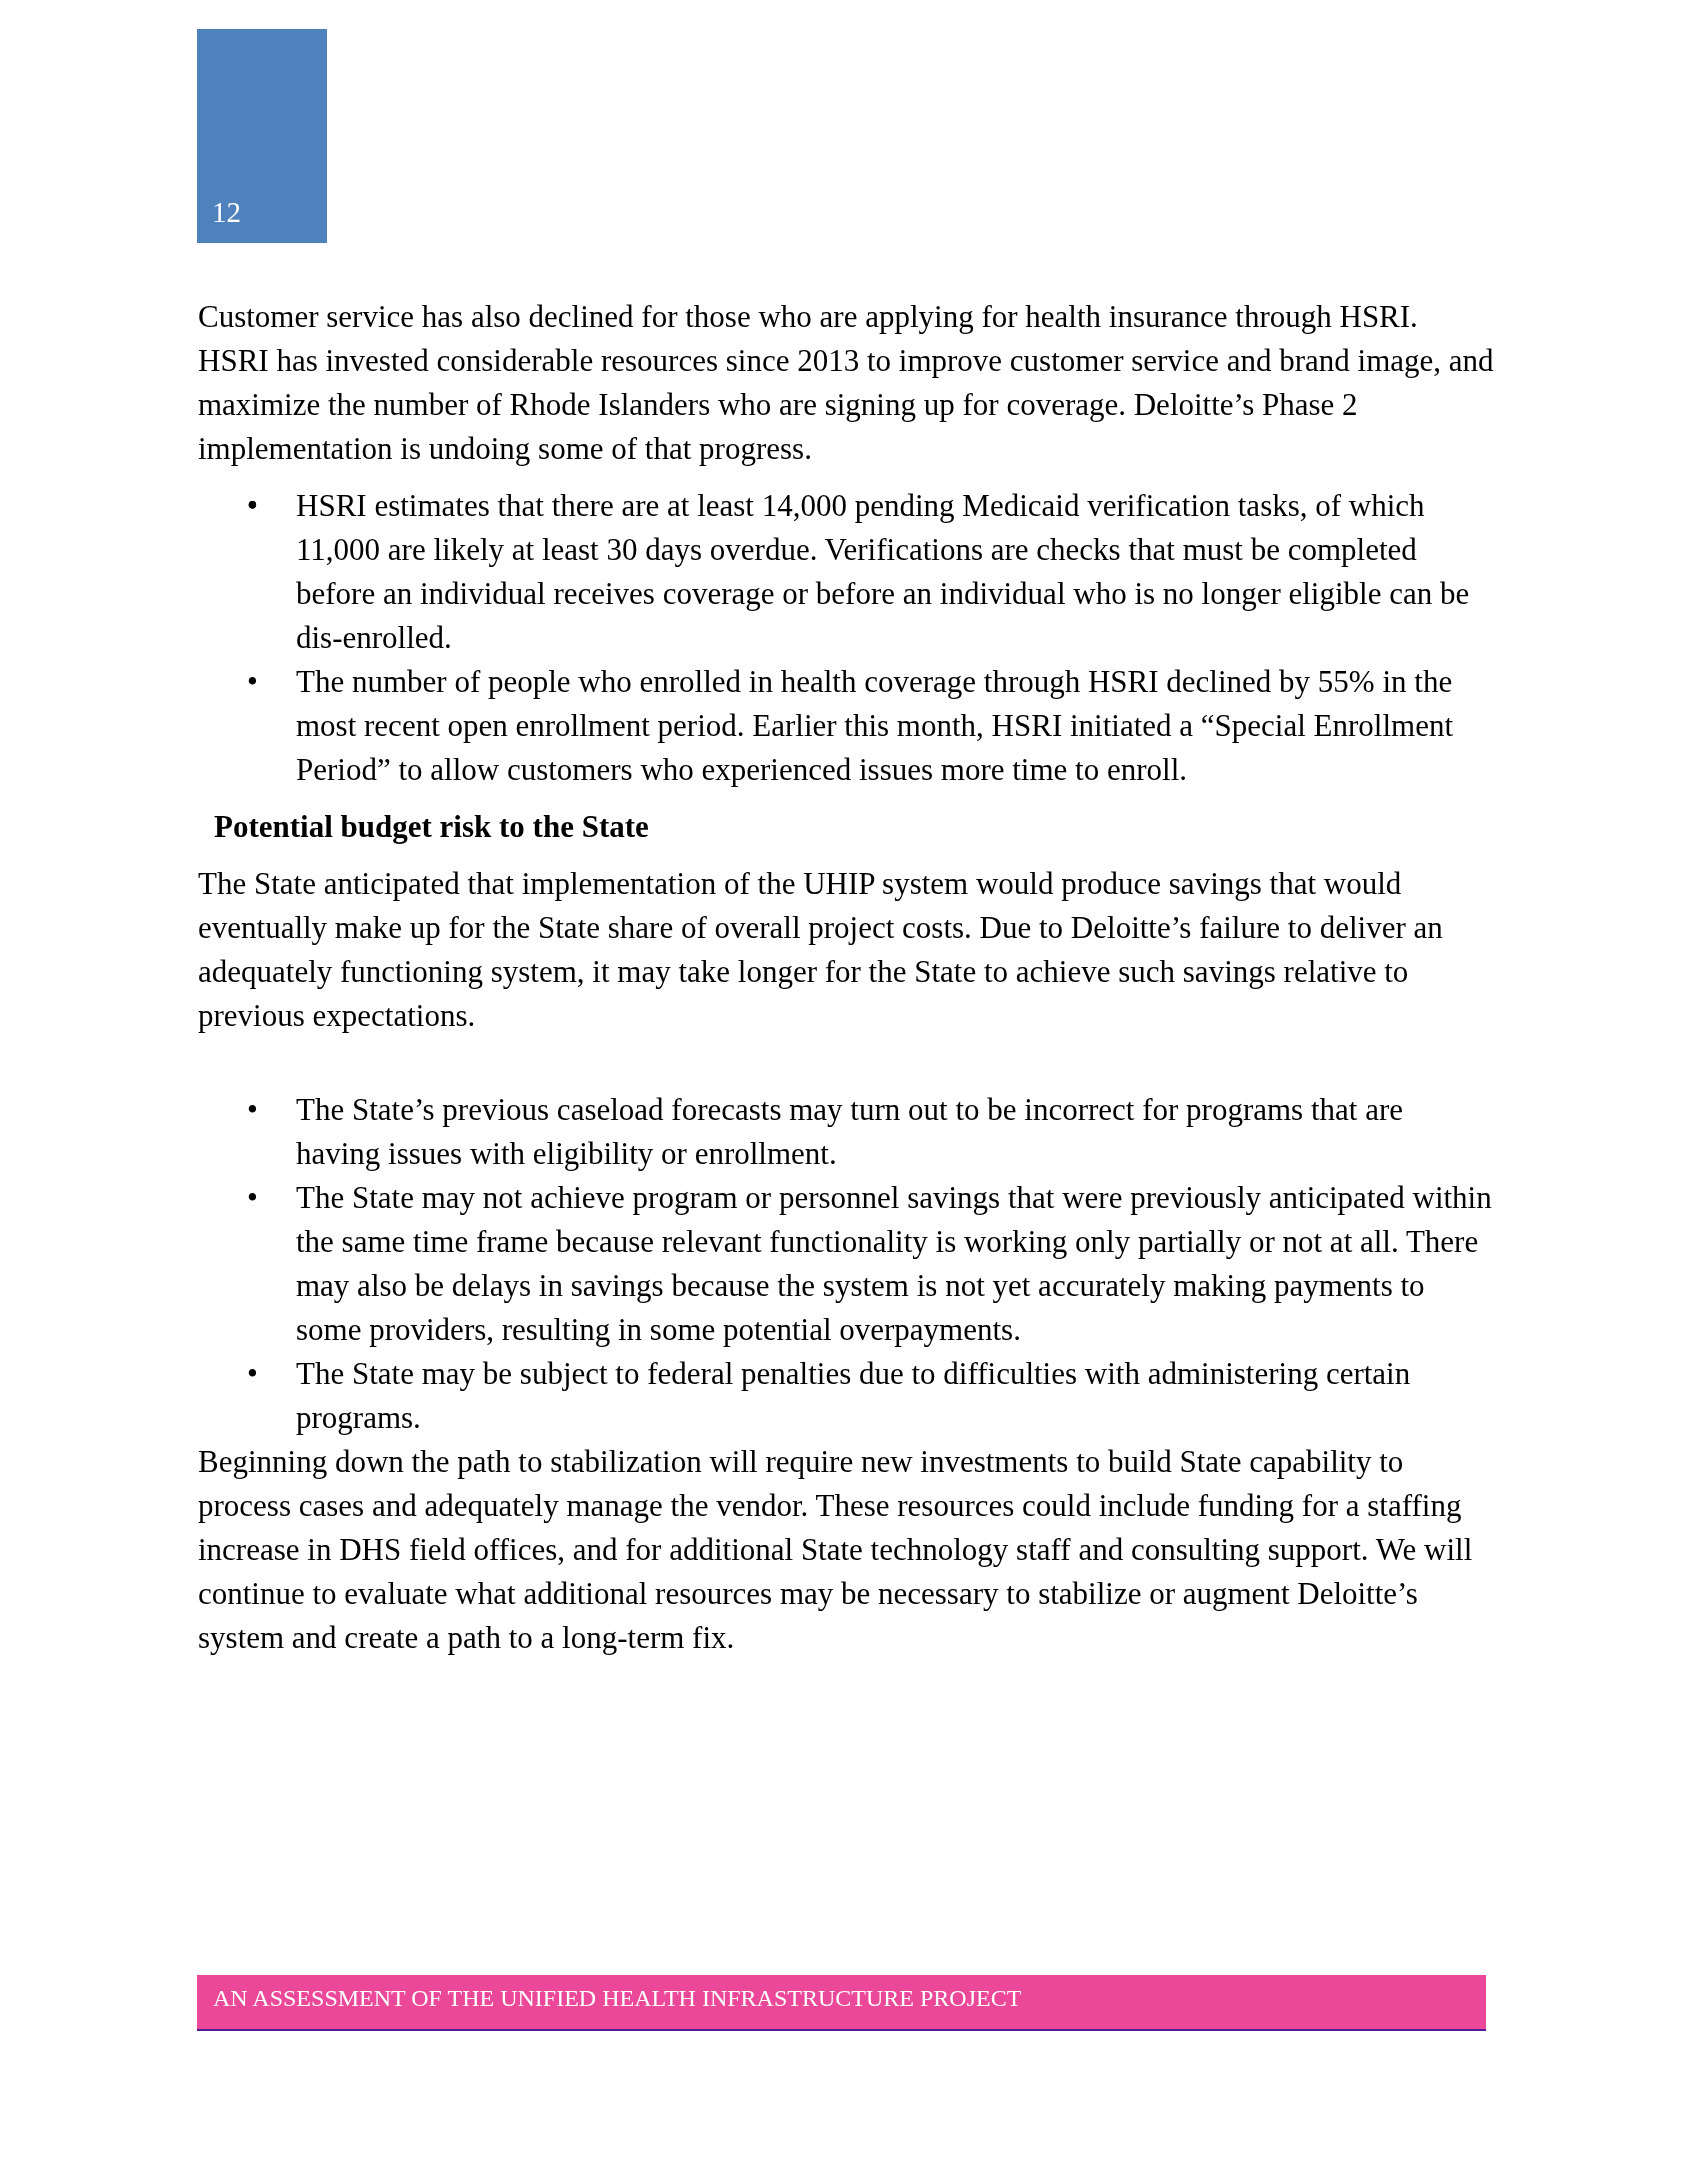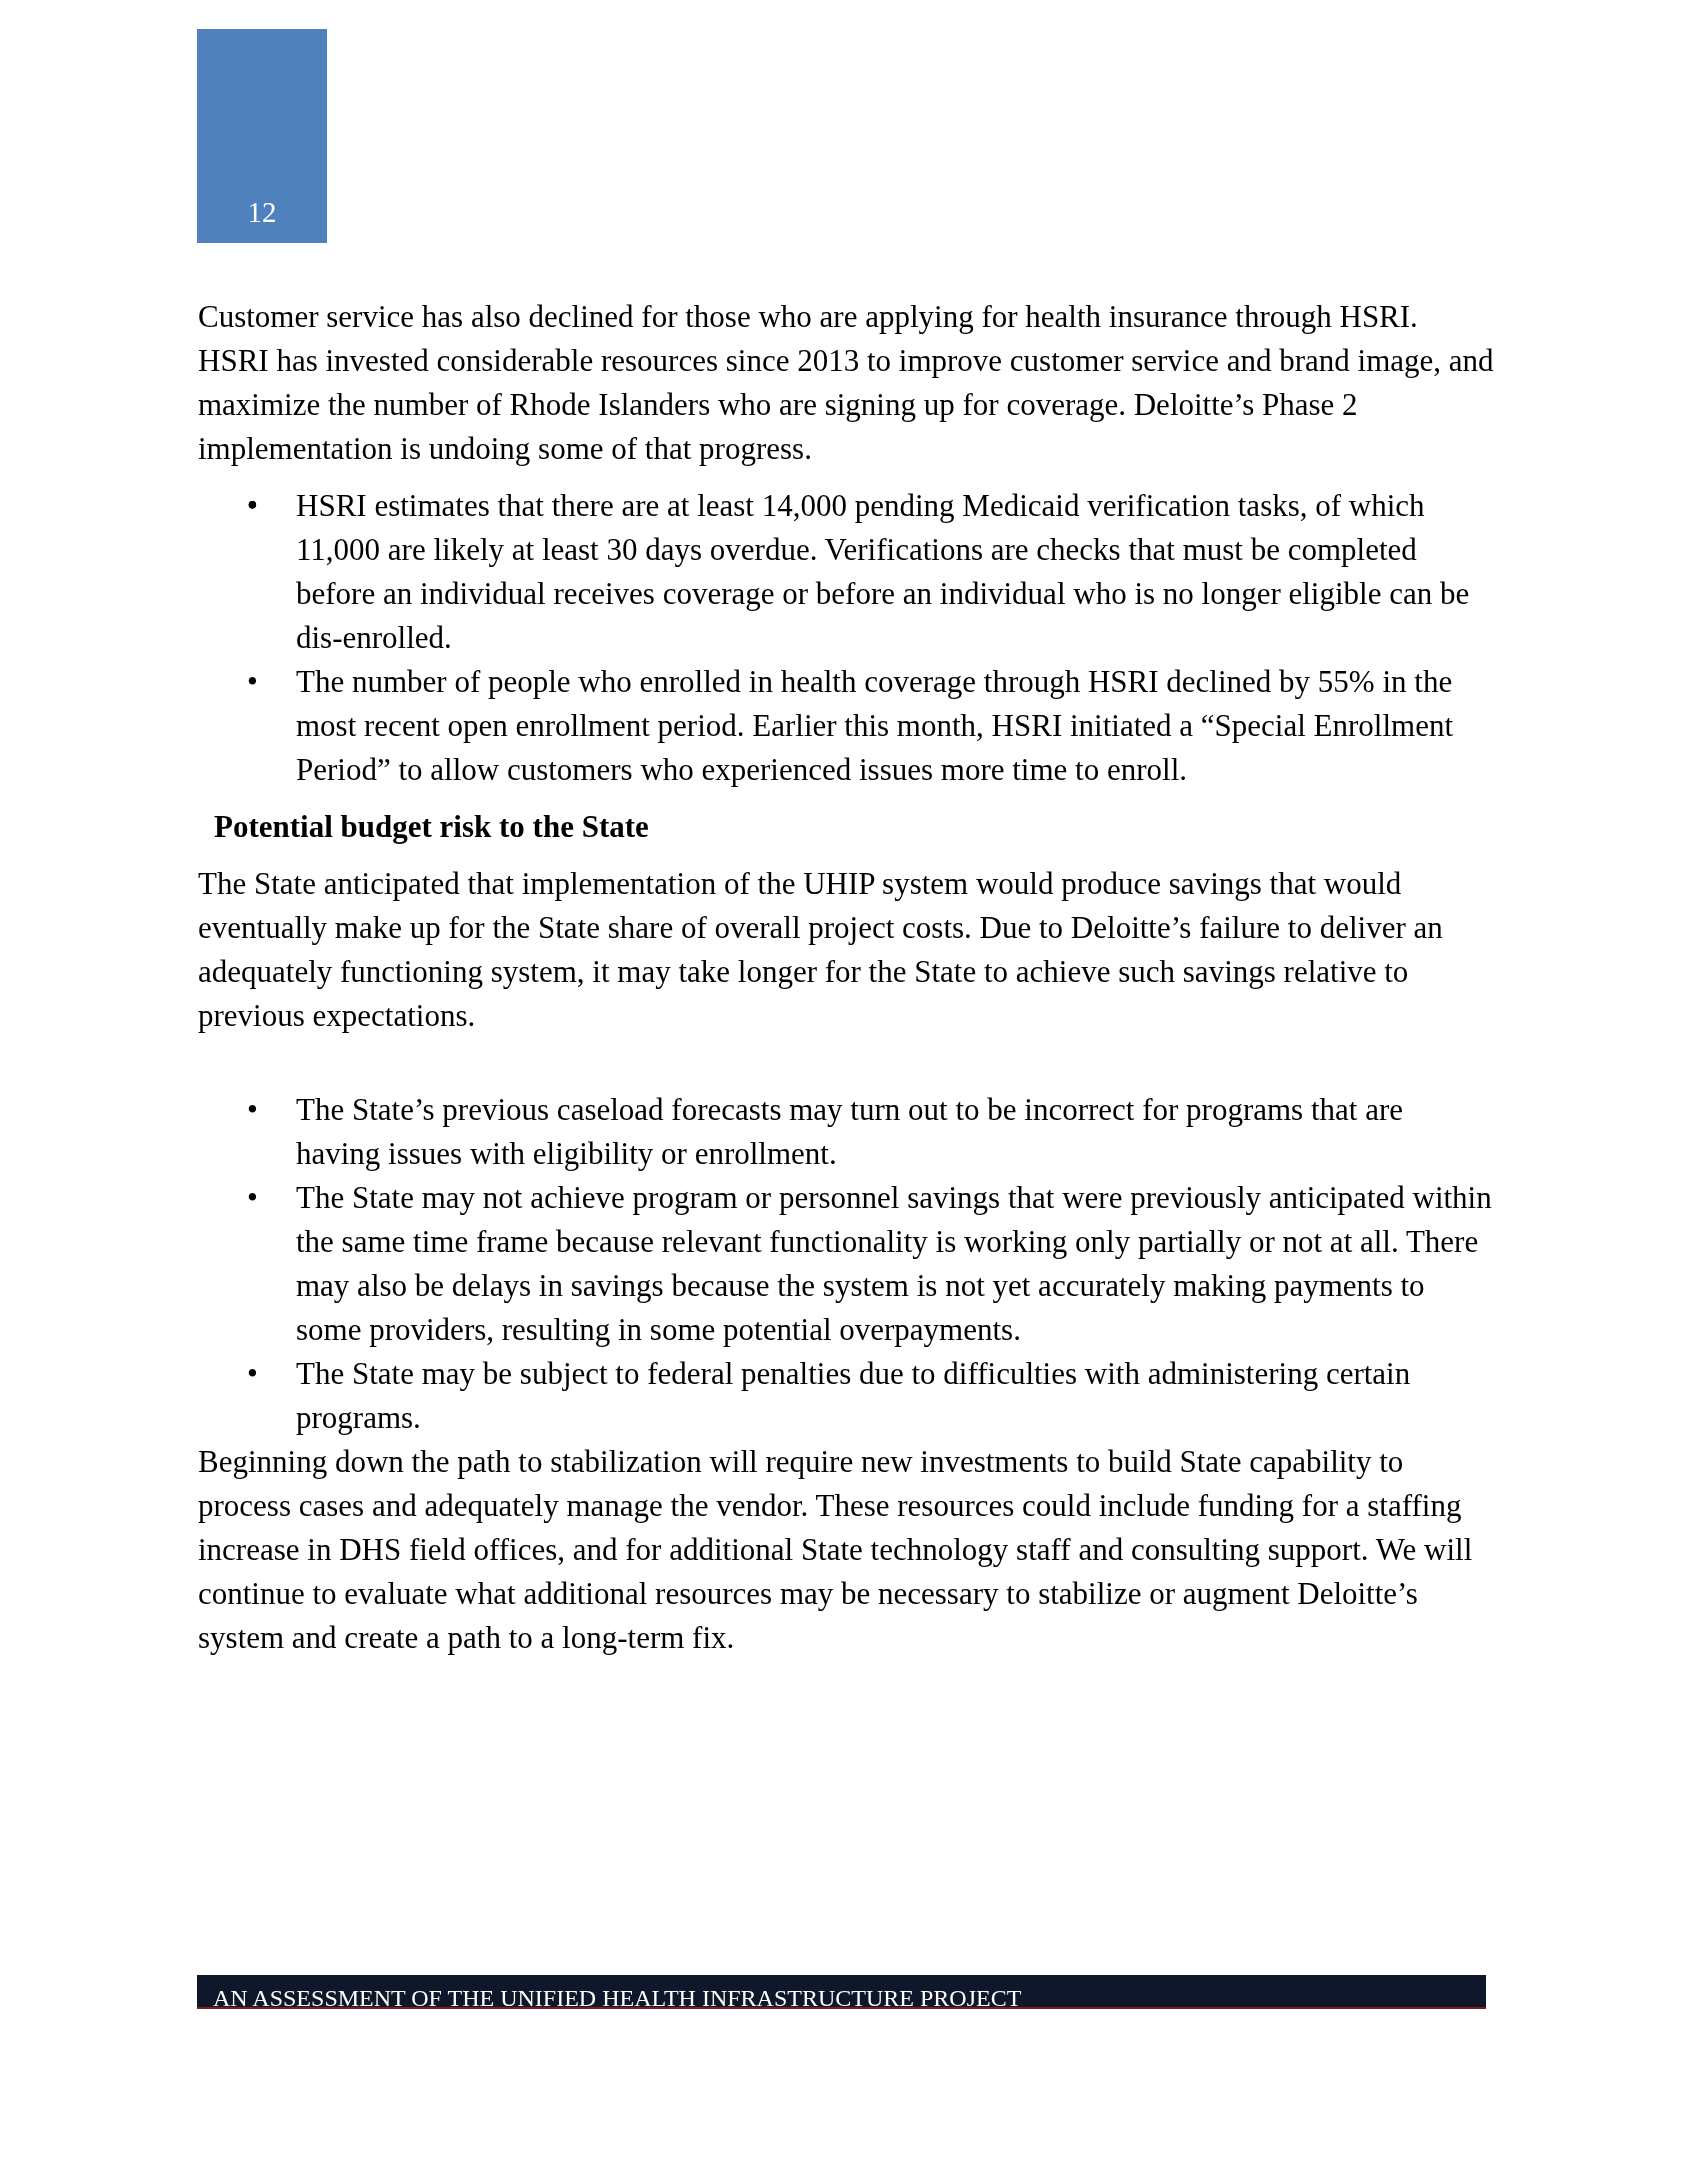--- a/index.html
+++ b/index.html
@@ -1,33 +1,33 @@
 <!DOCTYPE html>
 <html><head>
 <meta charset="utf-8">
 <style>
   html, body { margin:0; padding:0; background:#ffffff; }
   body { width:1683px; height:2178px; position:relative; overflow:hidden;
          font-family:"Liberation Serif", "DejaVu Serif", serif; color:#000; }
   .page-tab { position:absolute; left:197px; top:29px; width:130px; height:214px;
               background:#4f81bd; }
-  .page-num { position:absolute; left:0; right:0; bottom:14px; text-align:center;
+  .page-num { position:absolute; left:15px; right:0; bottom:14px; text-align:left;
               color:#ffffff; font-size:29px; }
   .content { position:absolute; left:198px; top:295px; width:1297px;
              font-size:31px; line-height:44px; }
   .para { margin:0; }
   ul.bullets { list-style:none; margin:13px 0 0 0; padding:0; }
   ul.bullets li { position:relative; padding-left:98px; margin:0; }
   ul.bullets li .dot { position:absolute; left:49px; top:0; }
   .heading { font-weight:bold; margin:13px 0 0 16px; }
   .para2 { margin:13px 0 0 0; }
   ul.bullets2 { margin-top:50px; }
   .para3 { margin:0 0 0 0; }
-  .footer-bar { position:absolute; left:197px; top:1975px; width:1289px; height:34px;
-                background:#0f172a; border-bottom:2px solid #7f1d1d; box-sizing:border-box; }
+  .footer-bar { position:absolute; left:197px; top:1975px; width:1289px; height:56px;
+                background:#ec4899; border-bottom:2px solid #4c1d95; box-sizing:border-box; }
   .footer-text { position:absolute; left:16px; top:10px; color:#ffffff; font-size:24px;
                  letter-spacing:0px; white-space:nowrap; }
 </style>
 </head>
 <body>
 
 <div class="page-tab">
   <span class="page-num">12</span>
 </div>
 

